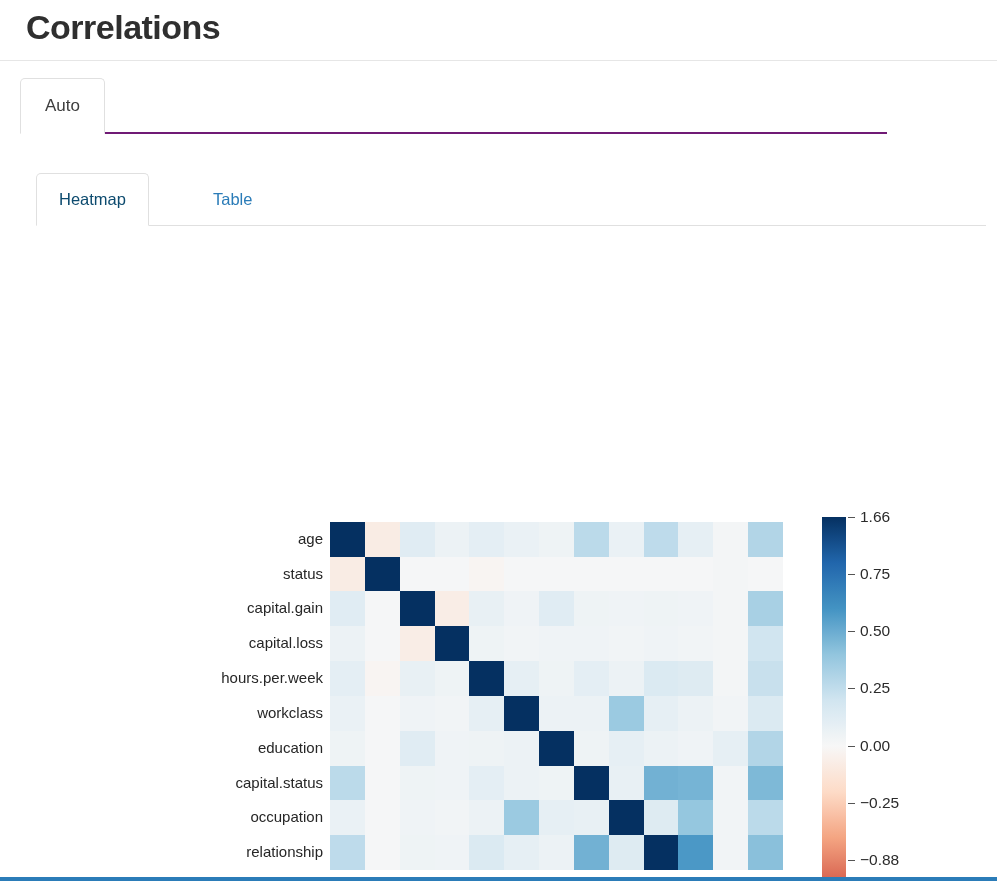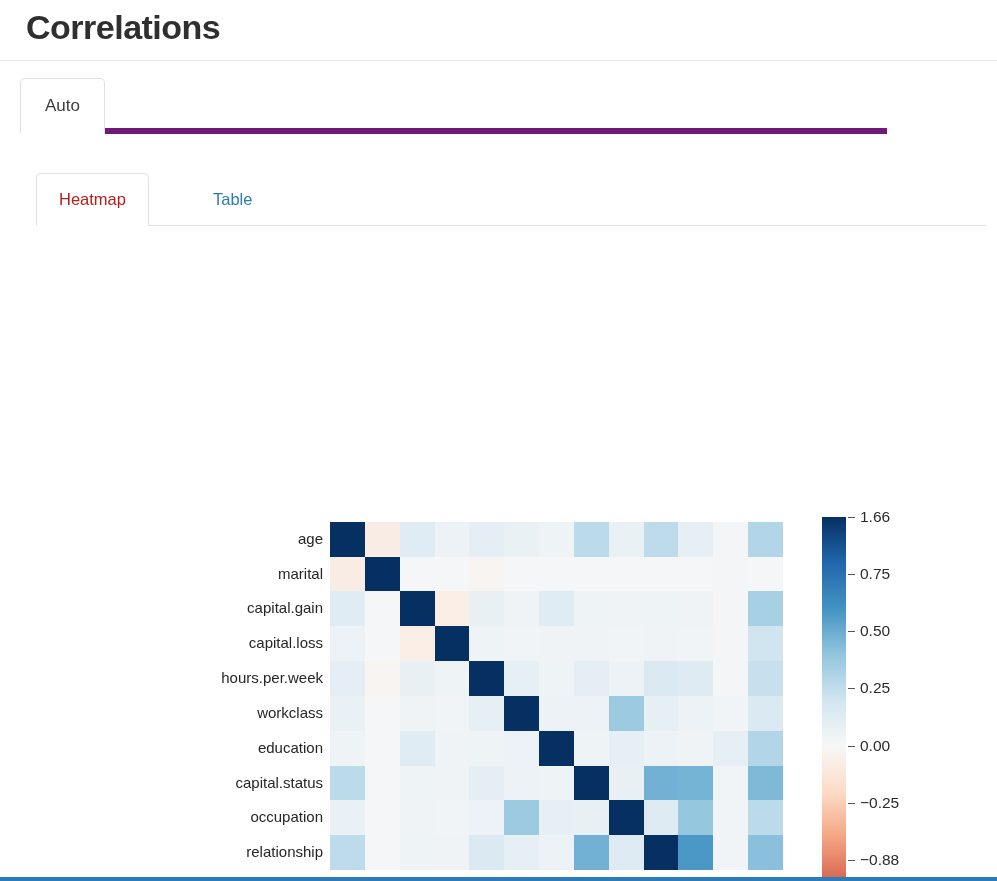--- a/index.html
+++ b/index.html
@@ -30,21 +30,21 @@
     letter-spacing: -0.5px;
     line-height: 1.05;
     margin: 0;
   }
 
   
   .outer-tabbar {
     position: relative;
     height: 56px;
     margin: 17px 0 0 20px;
-    border-bottom: 6px solid #701a75;
+    border-bottom: 2px solid #701a75;
     width: 867px;
   }
   .outer-tab {
     position: absolute;
     left: 0;
     top: 0;
     height: 56px;
     padding: 0 24px;
     display: flex;
     align-items: center;
@@ -70,21 +70,21 @@
     top: 0;
     height: 53px;
     display: flex;
     align-items: center;
     font-size: 16.5px;
     cursor: pointer;
   }
   .inner-tab.active {
     left: 0;
     padding: 0 22px;
-    color: #b91c1c;
+    color: #0c4a6e;
     background: #ffffff;
     border: 1px solid #e0e0e0;
     border-bottom: 1px solid #ffffff;
     border-radius: 5px 5px 0 0;
   }
   .inner-tab.link {
     left: 155px;
     padding: 0 22px;
     color: #2b7cb8;
   }
@@ -182,21 +182,21 @@
       <span>Heatmap</span>
     </div>
     <div class="inner-tab link">
       <span>Table</span>
     </div>
   </div>
 
   <div class="figure">
     <div class="ylabels" id="ylabels">
         <div class="ylabel">age</div>
-        <div class="ylabel">marital</div>
+        <div class="ylabel">status</div>
         <div class="ylabel">capital.gain</div>
         <div class="ylabel">capital.loss</div>
         <div class="ylabel">hours.per.week</div>
         <div class="ylabel">workclass</div>
         <div class="ylabel">education</div>
         <div class="ylabel">capital.status</div>
         <div class="ylabel">occupation</div>
         <div class="ylabel">relationship</div>
       </div>
     <div class="grid" id="grid">

